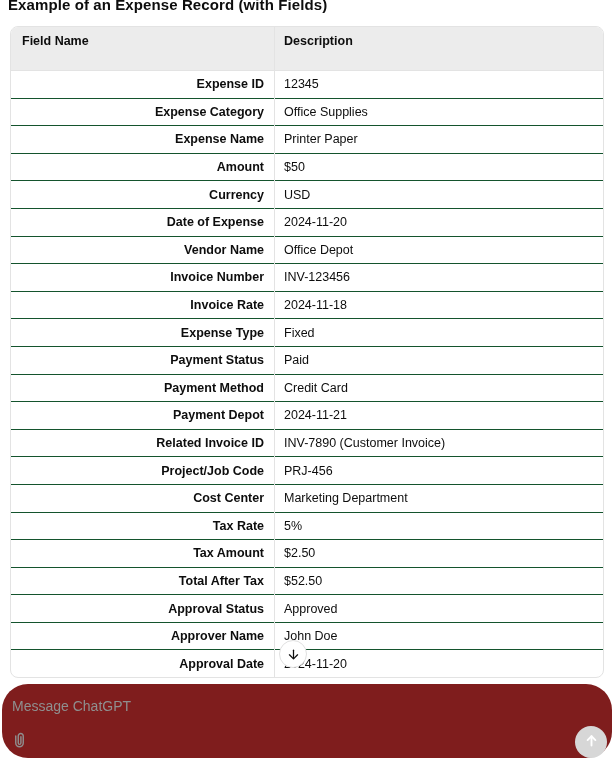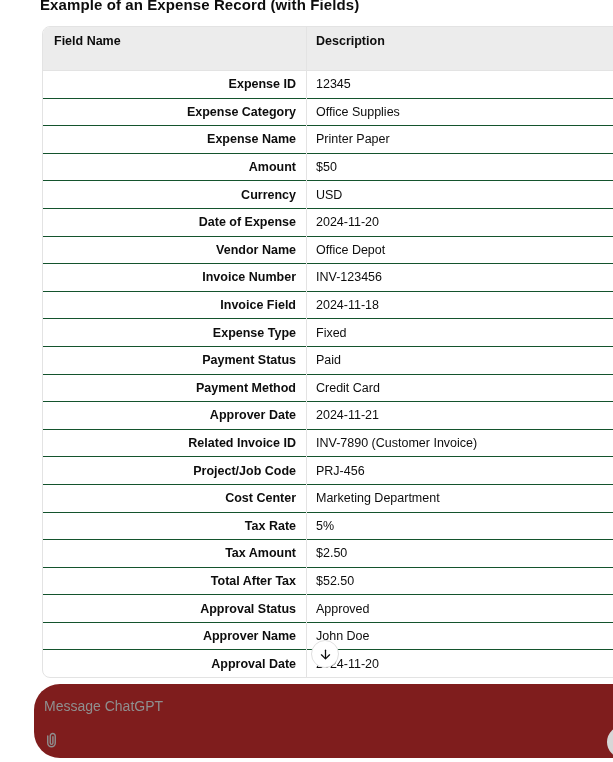--- a/index.html
+++ b/index.html
@@ -6,21 +6,21 @@
     margin: 0;
     padding: 0;
     width: 613px;
     height: 762px;
     background: #ffffff;
     overflow: hidden;
     font-family: "Liberation Sans", "DejaVu Sans", sans-serif;
     color: #0d0d0d;
     position: relative;
   }
-  .page { position: relative; width: 494px; height: 762px; margin-left: 32px; }
+  .page { position: relative; width: 494px; height: 762px; }
 
   
   .page-title {
     position: absolute;
     left: 8px;
     top: -4px;
     margin: 0;
     font-size: 15px;
     font-weight: 700;
     color: #0d0d0d;
@@ -184,37 +184,37 @@
           </tr>
           <tr>
             <td>Vendor Name</td>
             <td>Office Depot</td>
           </tr>
           <tr>
             <td>Invoice Number</td>
             <td>INV-123456</td>
           </tr>
           <tr>
-            <td>Invoice Field</td>
+            <td>Invoice Rate</td>
             <td>2024-11-18</td>
           </tr>
           <tr>
             <td>Expense Type</td>
             <td>Fixed</td>
           </tr>
           <tr>
             <td>Payment Status</td>
             <td>Paid</td>
           </tr>
           <tr>
             <td>Payment Method</td>
             <td>Credit Card</td>
           </tr>
           <tr>
-            <td>Approver Date</td>
+            <td>Payment Depot</td>
             <td>2024-11-21</td>
           </tr>
           <tr>
             <td>Related Invoice ID</td>
             <td>INV-7890 (Customer Invoice)</td>
           </tr>
           <tr>
             <td>Project/Job Code</td>
             <td>PRJ-456</td>
           </tr>

